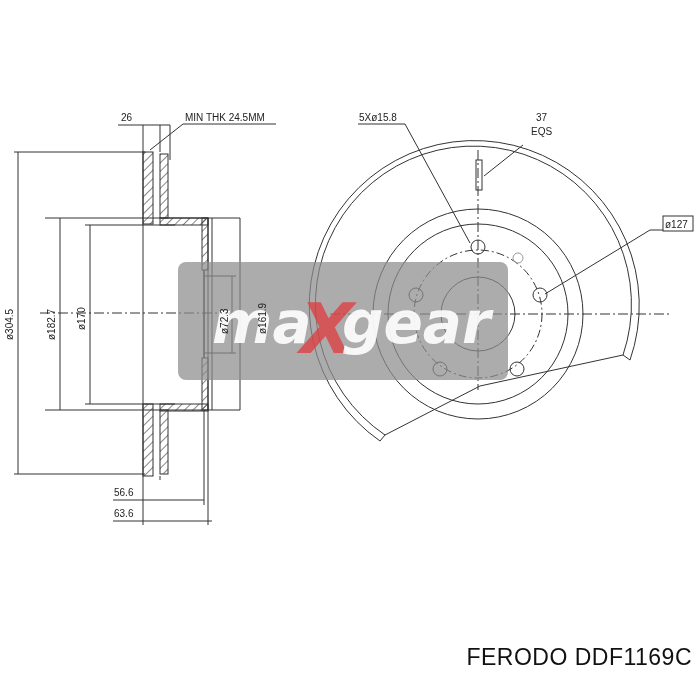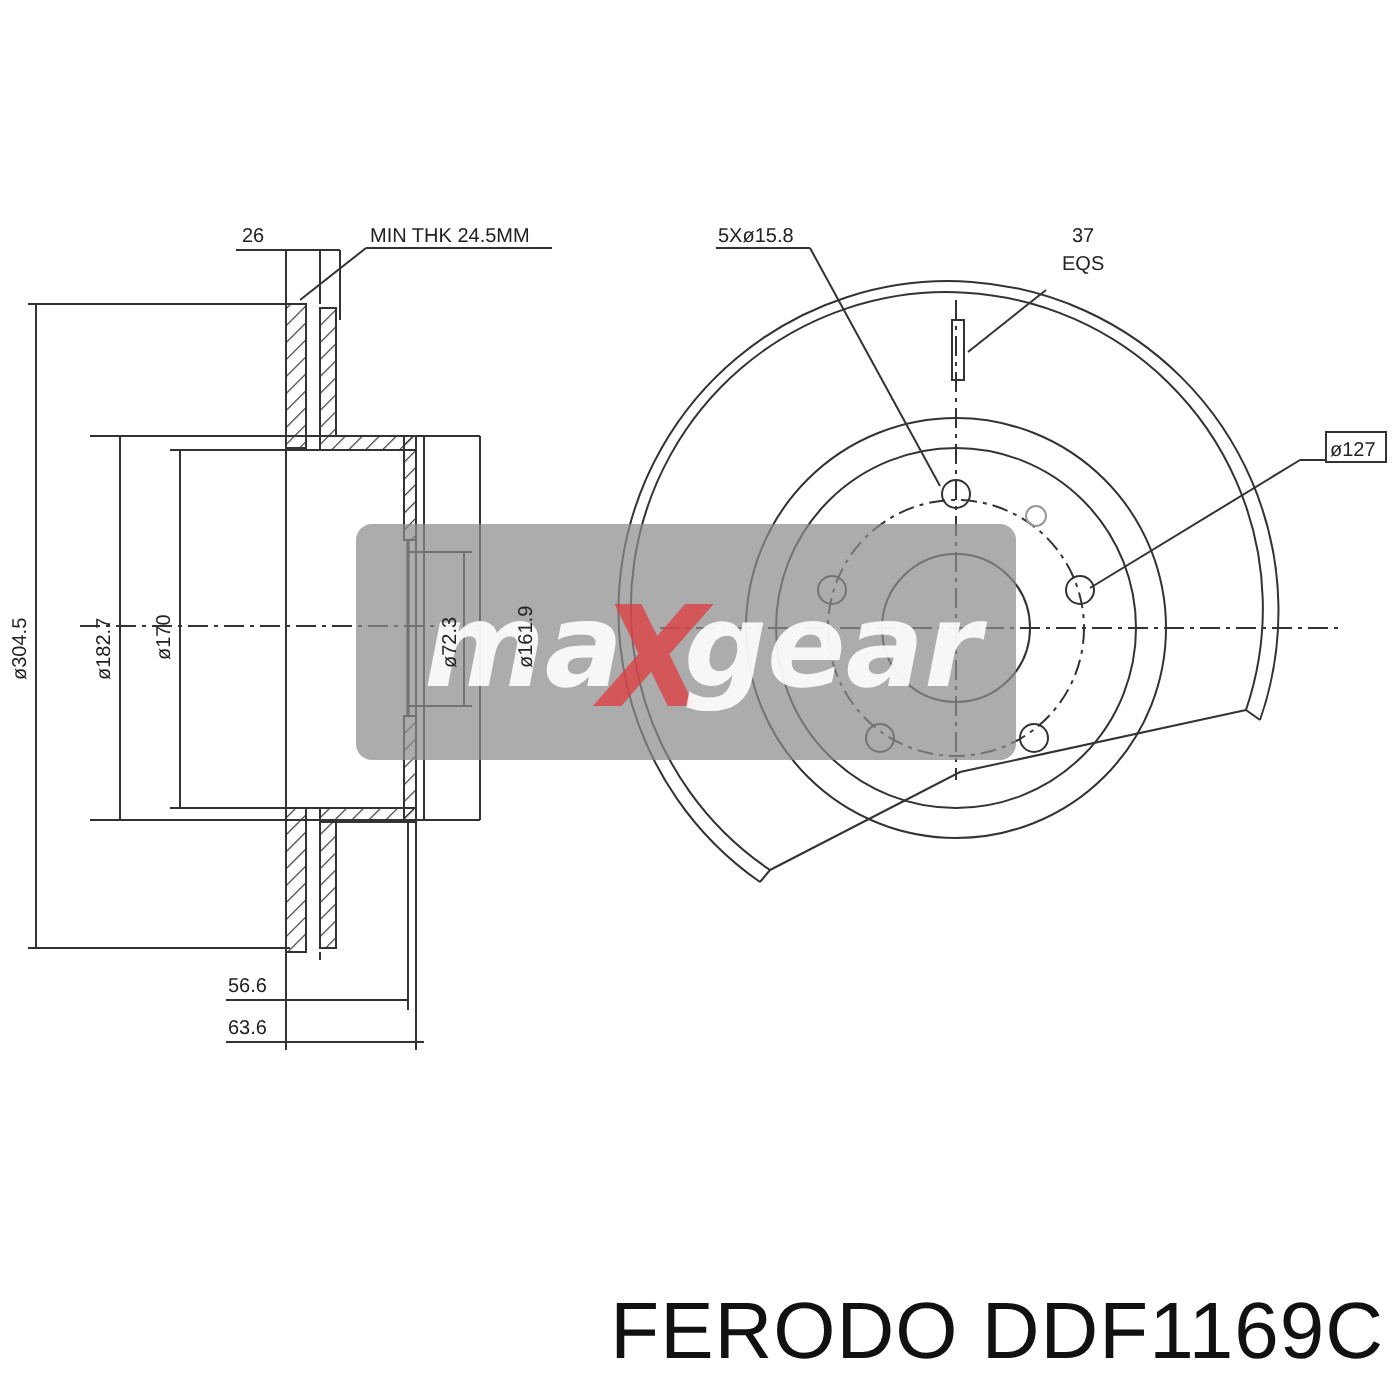--- a/index.html
+++ b/index.html
@@ -1,19 +1,19 @@
 <!DOCTYPE html>
 <html><head>
 <meta charset="utf-8">
 <style>
   html, body { margin: 0; padding: 0; background: #ffffff; }
   body { width: 700px; height: 700px; position: relative; overflow: hidden; font-family: "Liberation Sans", sans-serif; }
   #drawing { position: absolute; left: 0; top: 0; width: 700px; height: 700px; }
   .dim { font-family: "Liberation Sans", sans-serif; font-size: 10px; fill: #222; }
-  .caption { position: absolute; right: 8px; top: 644px; font-family: "Liberation Sans", sans-serif; font-size: 40px; color: #111; letter-spacing: 0.5px; }
+  .caption { position: absolute; right: 8px; top: 644px; font-family: "Liberation Sans", sans-serif; font-size: 23px; color: #111; letter-spacing: 0.5px; }
   .logo-text { font-family: "DejaVu Sans", sans-serif; font-weight: bold; font-style: italic; }
 </style>
 </head>
 <body>
 
 <svg id="drawing" viewBox="0 0 700 700" xmlns="http://www.w3.org/2000/svg">
   <defs>
     <pattern id="hatch" patternUnits="userSpaceOnUse" width="6" height="6" patternTransform="rotate(45)">
       <line x1="0" y1="0" x2="0" y2="6" stroke="#333" stroke-width="1.2"></line>
     </pattern>

